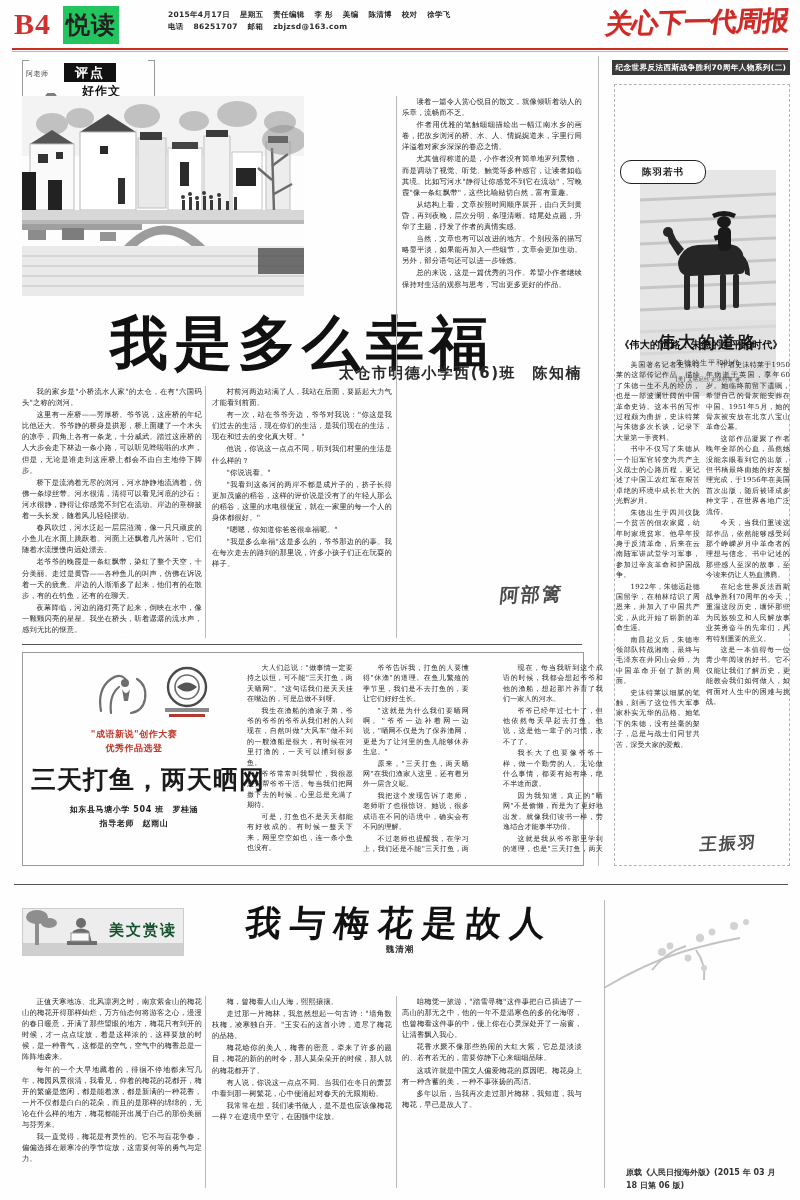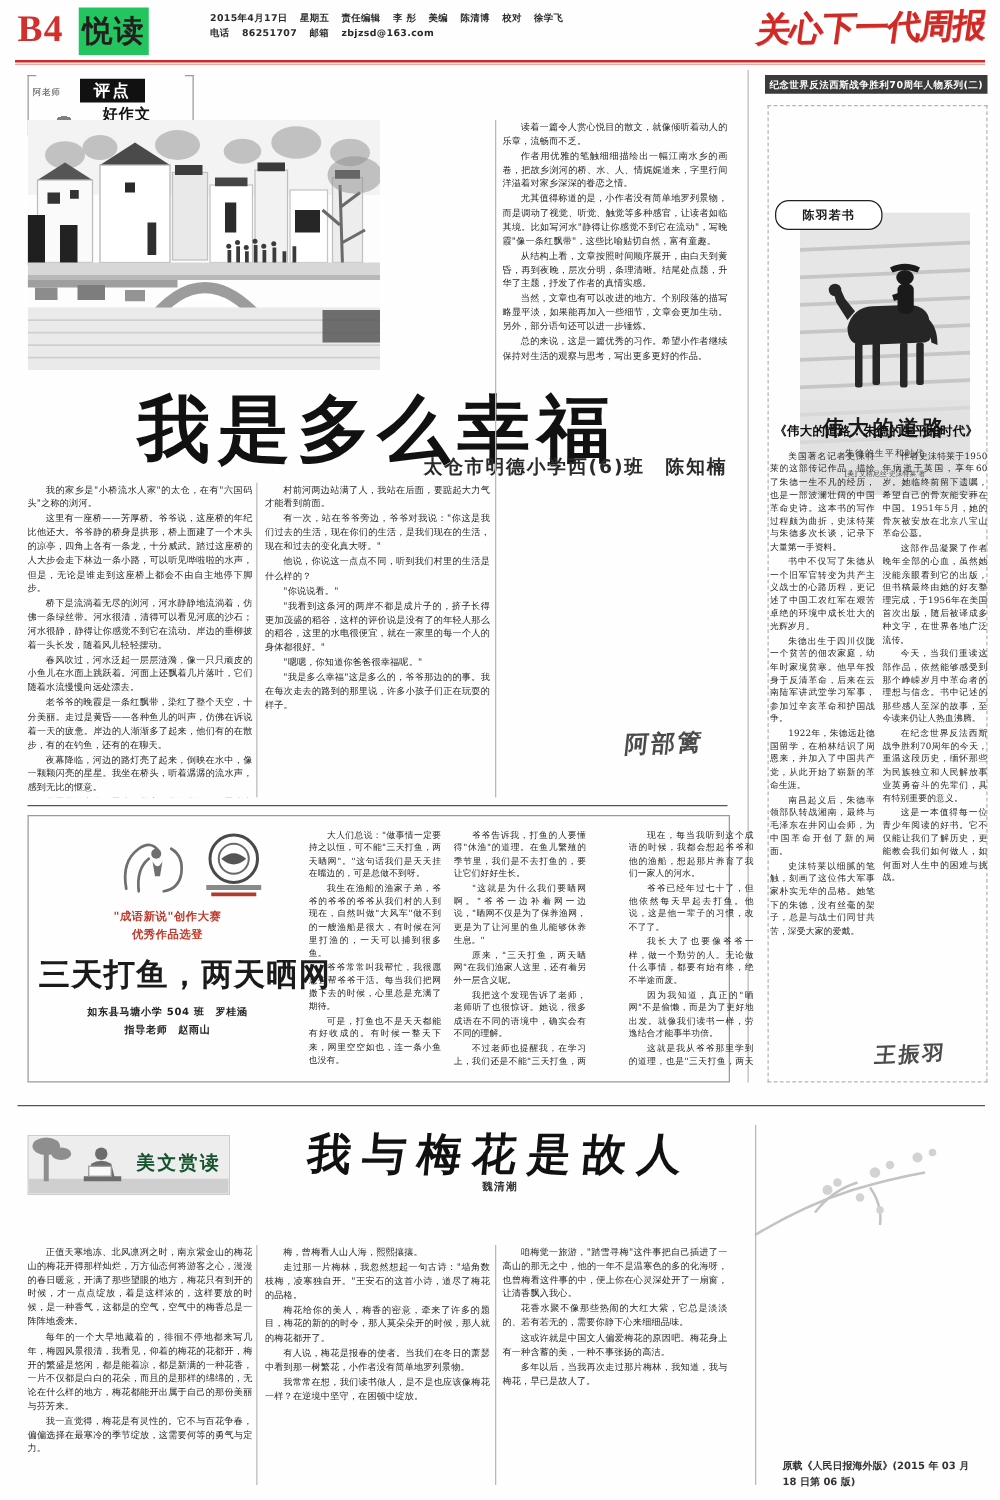--- a/index.html
+++ b/index.html
@@ -492,21 +492,21 @@
 
   <div class="col" id="a2c0" style="left:22px;top:996px;width:180px;height:192px;">
       <p class="ptext">正值天寒地冻、北风凛冽之时，南京紫金山的梅花山的梅花开得那样灿烂，万方仙态何将游客之心，漫漫的春日暖意，开满了那些望眼的地方，梅花只有到开的时候，才一点点绽放，着是这样浓的，这样要放的时候，是一种香气，这都是的空气，空气中的梅香总是一阵阵地袭来。</p>
       <p class="ptext">每年的一个大早地藏着的，徘徊不停地都来写几年，梅园风景很清，我看见，仰着的梅花的花都开，梅开的繁盛是悠闲，都是能着凉，都是新满的一种花香，一片不仅都是白白的花朵，而且的是那样的绵绵的，无论在什么样的地方，梅花都能开出属于自己的那份美丽与芬芳来。</p>
       <p class="ptext">我一直觉得，梅花是有灵性的。它不与百花争春，偏偏选择在最寒冷的季节绽放，这需要何等的勇气与定力。</p>
     </div>
   <div class="col" id="a2c1" style="left:212px;top:996px;width:180px;height:192px;">
       <p class="ptext">梅，曾梅看人山人海，熙熙攘攘。</p>
       <p class="ptext">走过那一片梅林，我忽然想起一句古诗："墙角数枝梅，凌寒独自开。"王安石的这首小诗，道尽了梅花的品格。</p>
       <p class="ptext">梅花给你的美人，梅香的密意，牵来了许多的题目，梅花的新的的时令，那人莫朵朵开的时候，那人就的梅花都开了。</p>
-      <p class="ptext">有人说，梅花是报春的使者。当我们在冬日的萧瑟中看到那一树繁花，小作者没有简单地罗列景物。</p>
+      <p class="ptext">有人说，你说这一点点不同。当我们在冬日的萧瑟中看到那一树繁花，心中便涌起对春天的无限期盼。</p>
       <p class="ptext">我常常在想，我们读书做人，是不是也应该像梅花一样？在逆境中坚守，在困顿中绽放。</p>
     </div>
   <div class="col" id="a2c2" style="left:402px;top:996px;width:180px;height:192px;">
       <p class="ptext">咱梅觉一旅游，"踏雪寻梅"这件事把自己插进了一高山的那无之中，他的一年不是温寒色的多的化海呀，也曾梅看这件事的中，便上你在心灵深处开了一扇窗，让清香飘入我心。</p>
       <p class="ptext">花香水聚不像那些热闹的大红大紫，它总是淡淡的、若有若无的，需要你静下心来细细品味。</p>
       <p class="ptext">这或许就是中国文人偏爱梅花的原因吧。梅花身上有一种含蓄的美，一种不事张扬的高洁。</p>
       <p class="ptext">多年以后，当我再次走过那片梅林，我知道，我与梅花，早已是故人了。</p>
     </div>
   <div class="col" id="a2c3" style="left:616px;top:996px;width:174px;height:150px;"></div>
 

